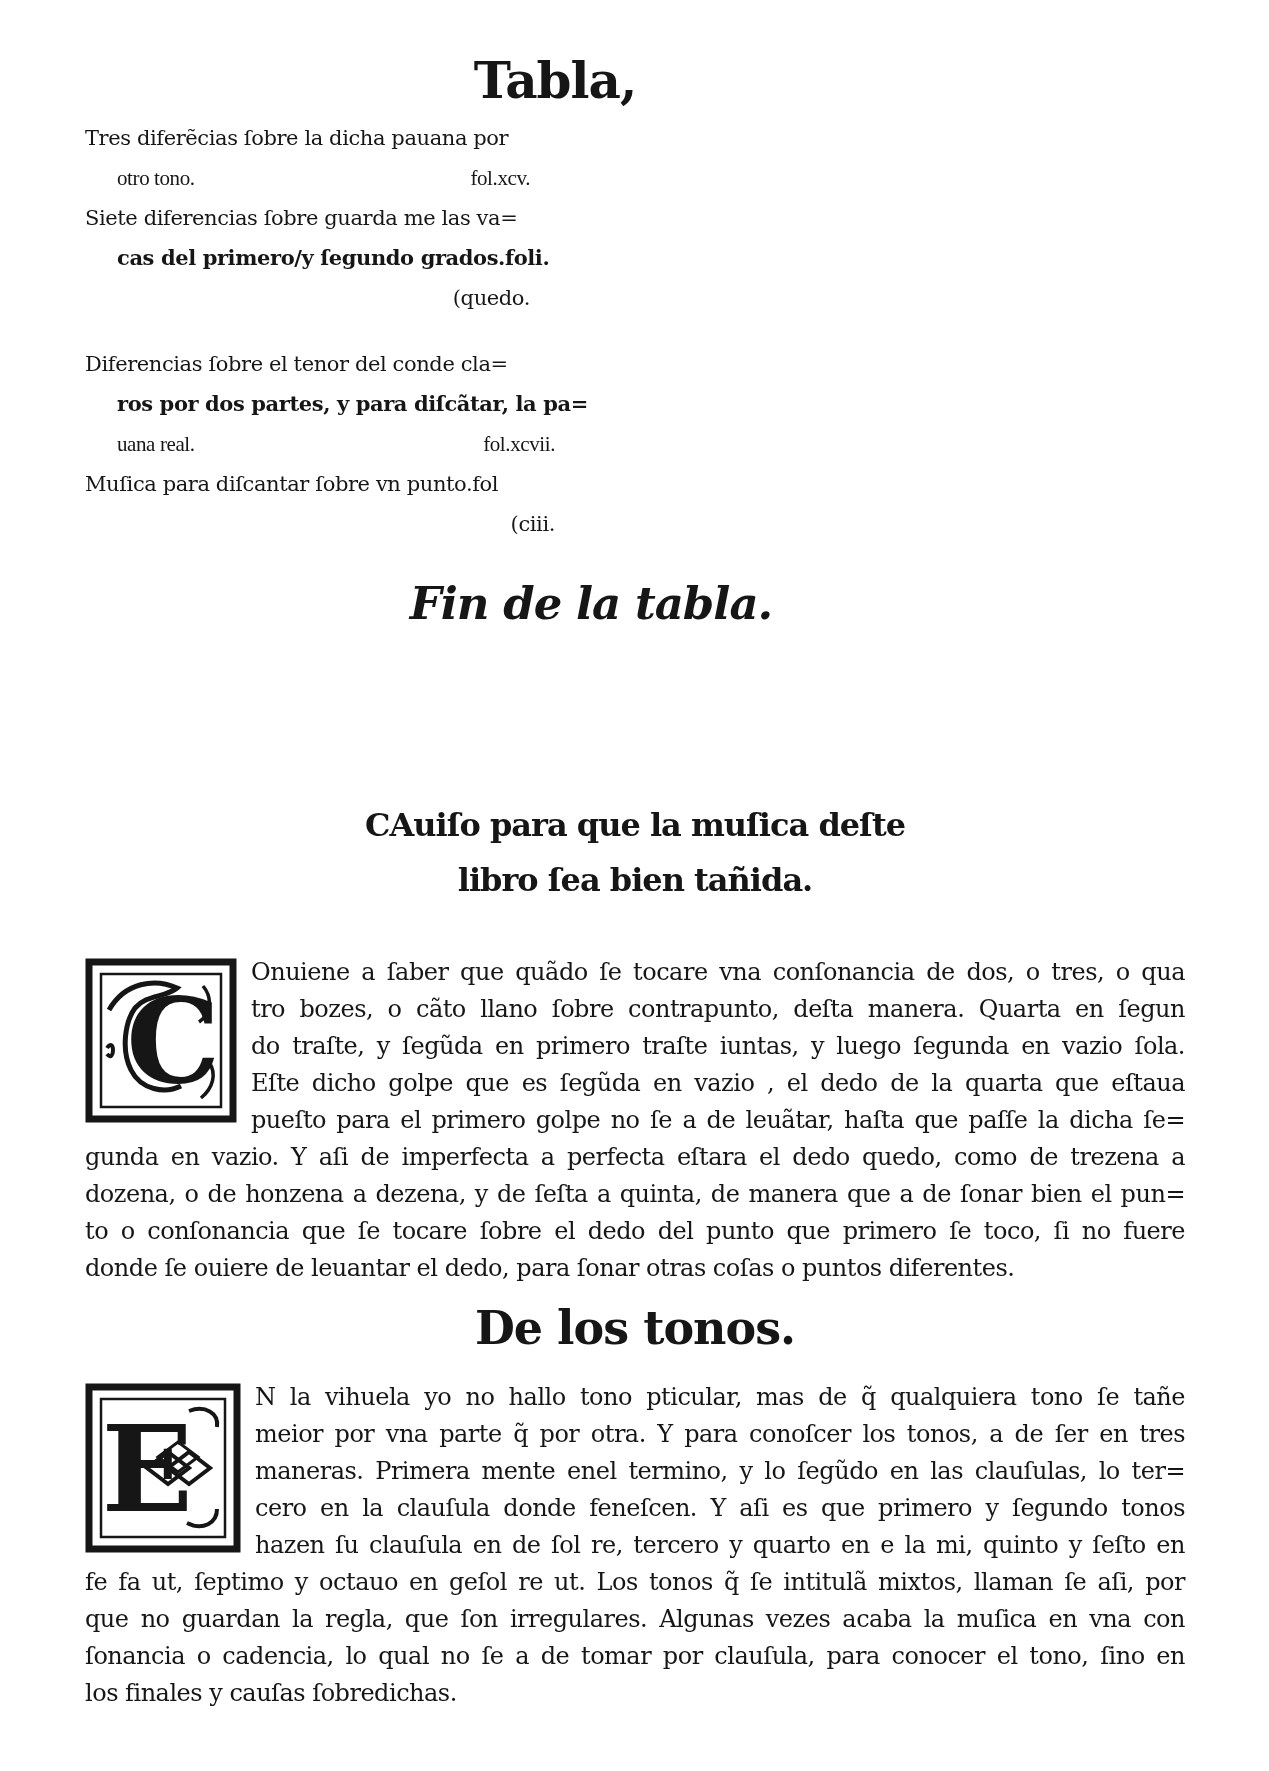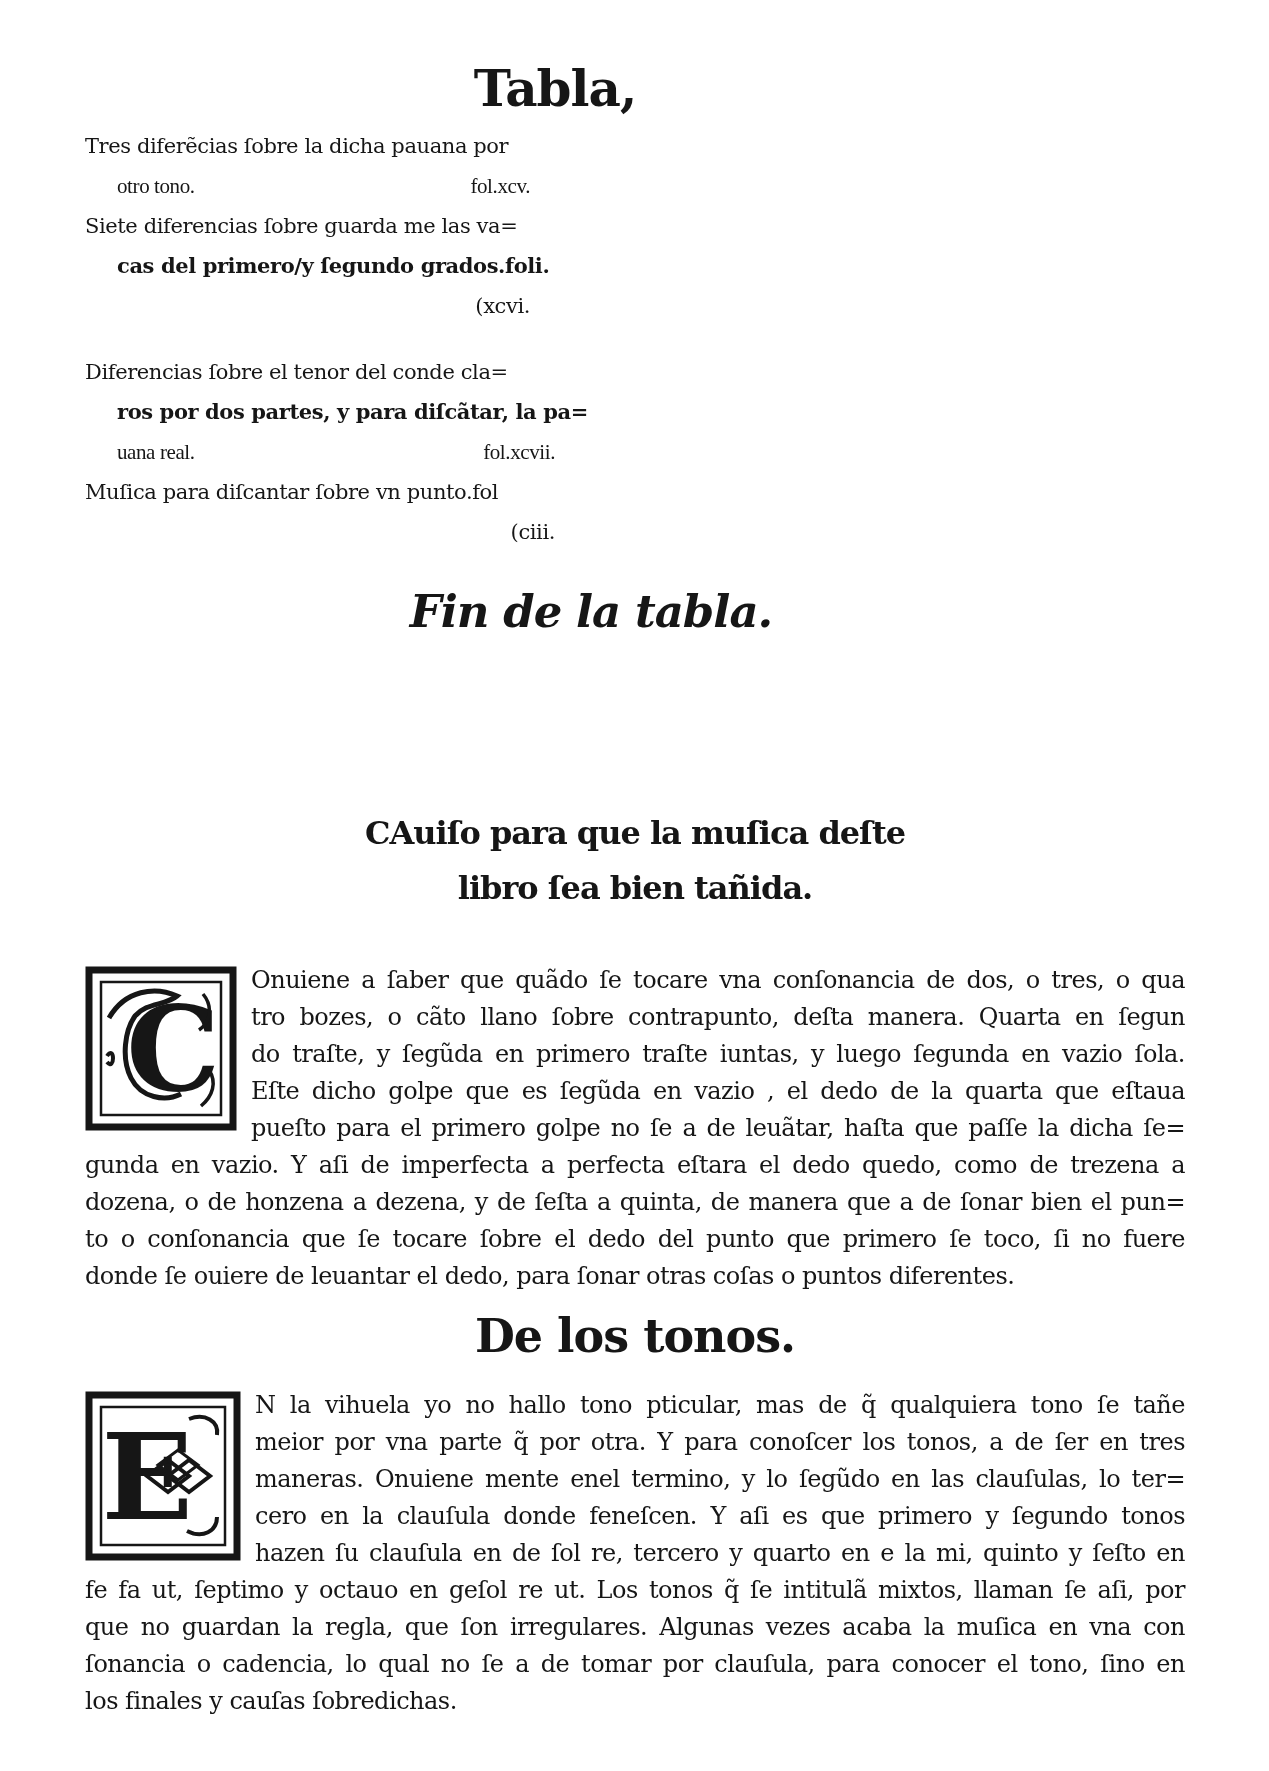--- a/index.html
+++ b/index.html
@@ -10,21 +10,21 @@
     color:#161616;
     box-sizing:border-box;
     padding:54px 84px 0 85px;
     font-family:"DejaVu Serif","Liberation Serif",serif;
     overflow:hidden;
   }
   
   .bl{font-weight:bold;letter-spacing:-1px;}
   .page-title{
     font-size:50px;line-height:54px;text-align:center;
-    position:relative;left:-80px;margin:8px 0 10px 0;
+    position:relative;left:-80px;margin:0 0 10px 0;
   }
   .tabla{
     display:flex;gap:26px;
     font-size:21px;letter-spacing:-0.4px;line-height:40px;flex-direction:column;
   }
   .tabla-col-left{width:445px;}
   .tabla-col-right{width:470px;}
   .t-line{white-space:nowrap;}
   .t-cont{padding-left:32px;font-weight:bold;}
   .t-folio-line{display:flex;justify-content:space-between;padding-left:32px;white-space:nowrap;font-family:Liberation Serif, serif;}
@@ -64,21 +64,21 @@
 
   <div class="tabla">
     <div class="tabla-col-left">
       <div class="t-line">Tres diferẽcias ſobre la dicha pauana por</div>
       <div class="t-folio-line">
         <span>otro tono.</span>
         <span>fol.xcv.</span>
       </div>
       <div class="t-line">Siete diferencias ſobre guarda me las va=</div>
       <div class="t-line t-cont">cas del primero/y ſegundo grados.foli.</div>
-      <div class="t-line t-folio-only">(xcvi.</div>
+      <div class="t-line t-folio-only">(quedo.</div>
     </div>
     <div class="tabla-col-right">
       <div class="t-line">Diferencias ſobre el tenor del conde cla=</div>
       <div class="t-line t-cont">ros por dos partes, y para diſcãtar, la pa=</div>
       <div class="t-folio-line">
         <span>uana real.</span>
         <span>fol.xcvii.</span>
       </div>
       <div class="t-line">Muſica para diſcantar ſobre vn punto.fol</div>
       <div class="t-line t-folio-only">(ciii.</div>
@@ -125,21 +125,21 @@
         <text x="62" y="128" font-size="120" font-family="DejaVu Serif, serif" font-weight="bold" text-anchor="middle" fill="#161616">E</text>
         <path d="M62,85 l21,-16 21,16 -21,16 z" fill="none" stroke="#161616" stroke-width="4"></path>
         <path d="M83,85 l21,-16 21,16 -21,16 z" fill="none" stroke="#161616" stroke-width="4"></path>
         <path d="M73,74 l20,-15 20,15 -20,15 z" fill="none" stroke="#161616" stroke-width="3"></path>
         <path d="M104,28 C120,22 134,30 132,44" fill="none" stroke="#161616" stroke-width="4"></path>
         <path d="M102,140 C118,148 132,140 132,126" fill="none" stroke="#161616" stroke-width="4"></path>
       </svg>
     </span>
     <div class="p-line">N la vihuela yo no hallo tono pticular, mas de q̃ qualquiera tono ſe tañe</div>
     <div class="p-line">meior por vna parte q̃ por otra. Y para conoſcer los tonos, a de ſer en tres</div>
-    <div class="p-line">maneras. Onuiene mente enel termino, y lo ſegũdo en las clauſulas, lo ter=</div>
+    <div class="p-line">maneras. Primera mente enel termino, y lo ſegũdo en las clauſulas, lo ter=</div>
     <div class="p-line">cero en la clauſula donde feneſcen. Y aſi es que primero y ſegundo tonos</div>
     <div class="p-line">hazen ſu clauſula en de ſol re, tercero y quarto en e la mi, quinto y ſeſto en</div>
     <div class="p-line">fe fa ut, ſeptimo y octauo en geſol re ut. Los tonos q̃ ſe intitulã mixtos, llaman ſe aſi, por</div>
     <div class="p-line">que no guardan la regla, que ſon irregulares. Algunas vezes acaba la muſica en vna con</div>
     <div class="p-line">ſonancia o cadencia, lo qual no ſe a de tomar por clauſula, para conocer el tono, ſino en</div>
     <div class="p-line last">los finales y cauſas ſobredichas.</div>
   </div>
 
 </div>
 

